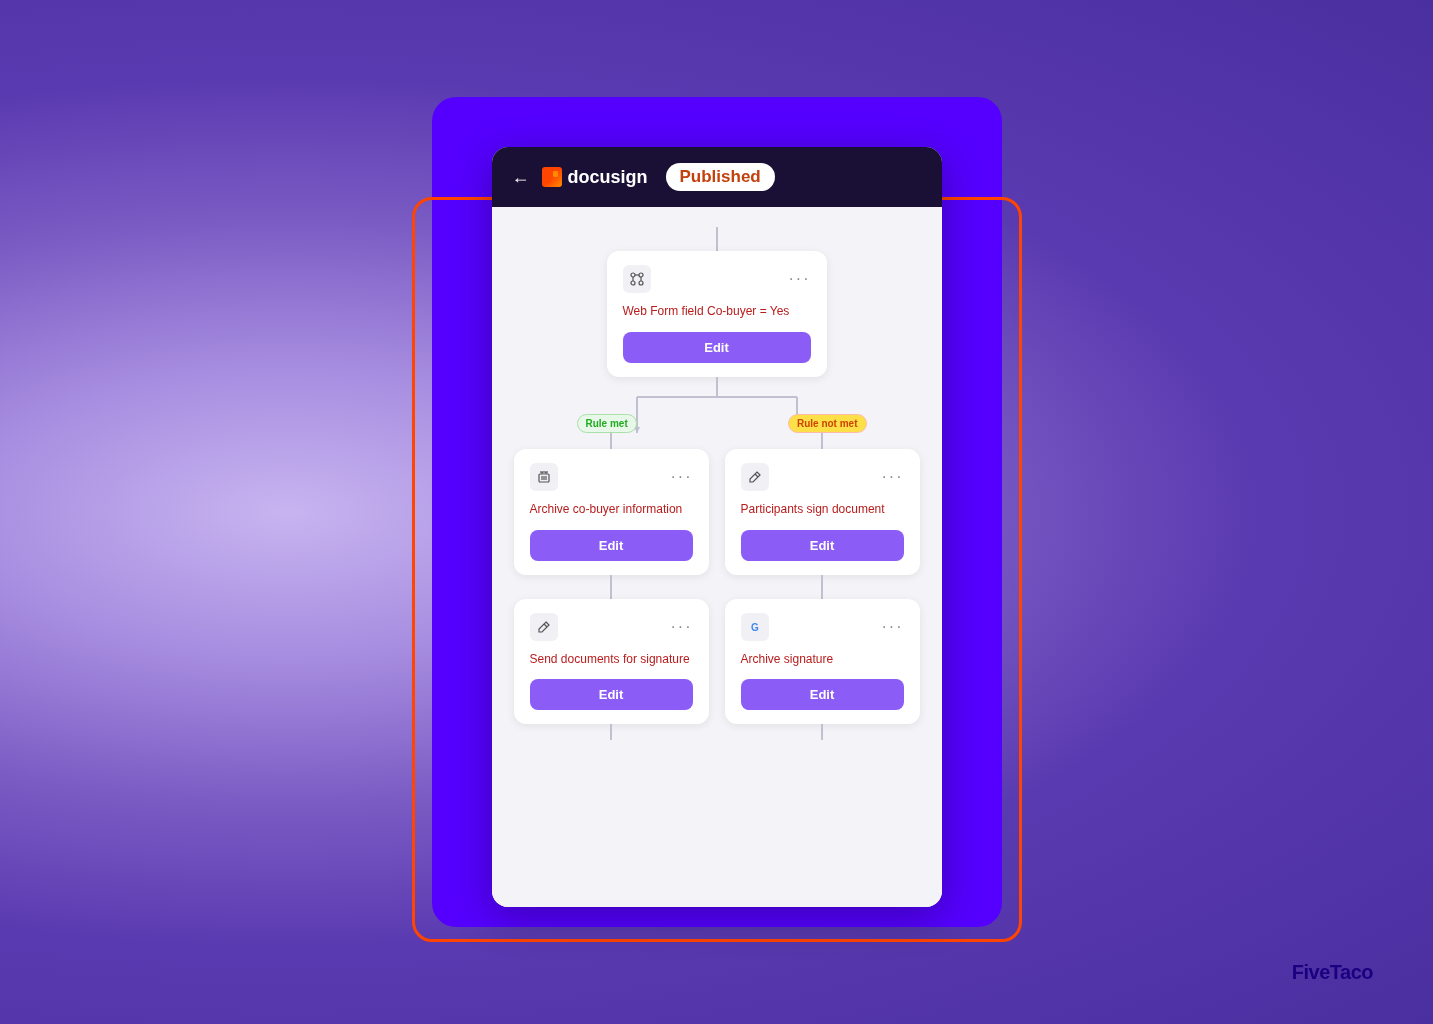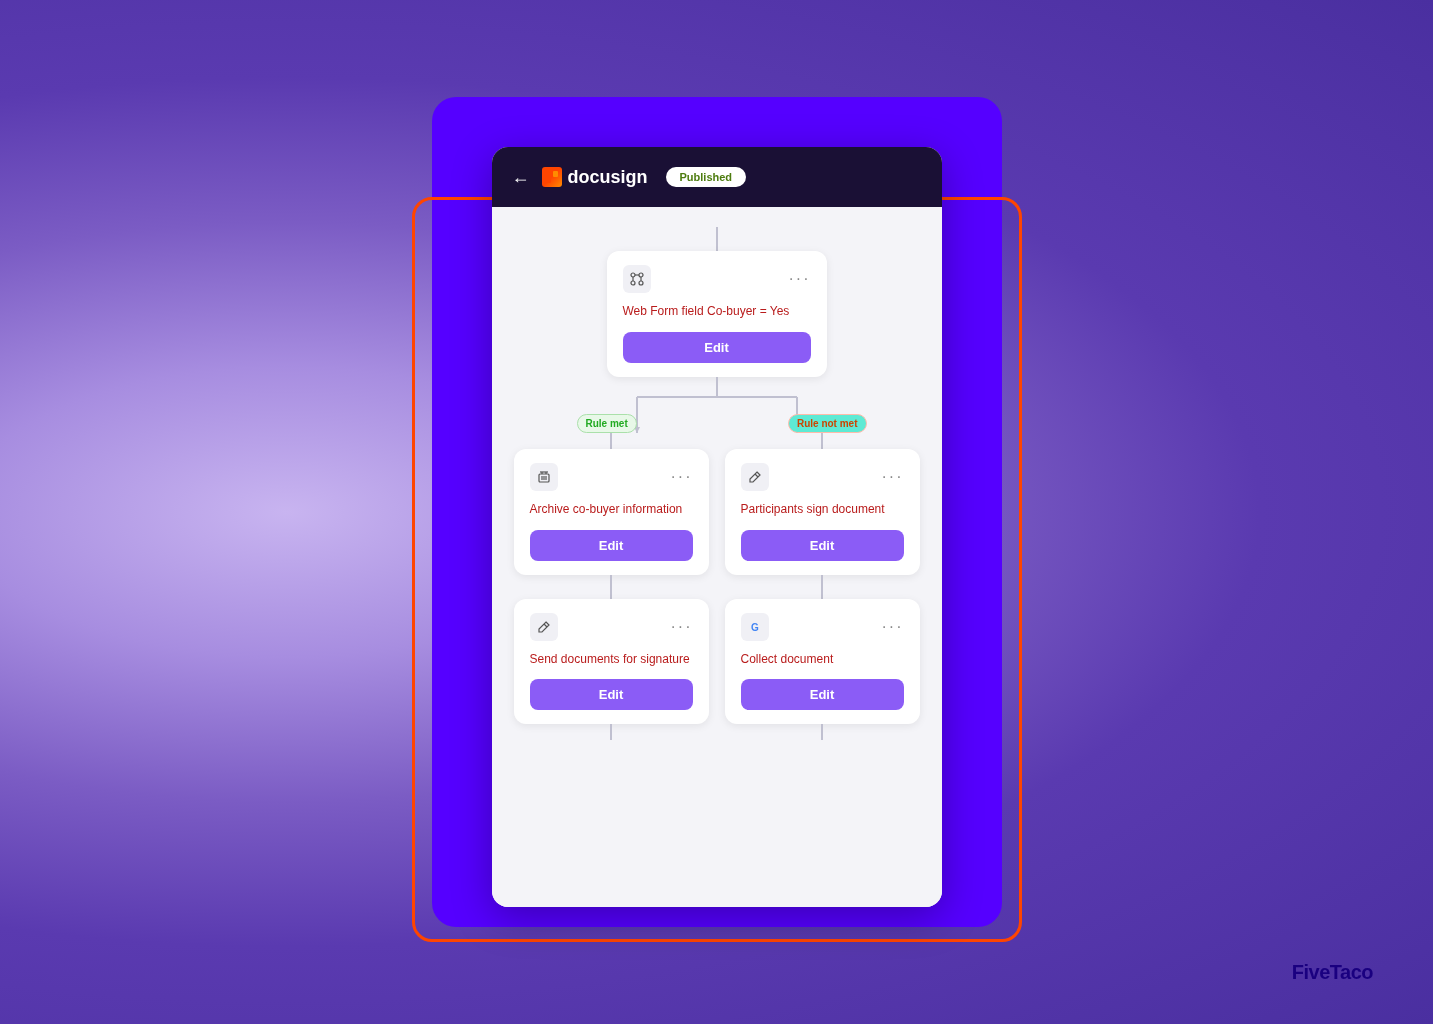--- a/index.html
+++ b/index.html
@@ -90,22 +90,22 @@
       border-radius: 3px;
       display: flex;
       align-items: center;
       justify-content: center;
       font-size: 10px;
       color: white;
       font-weight: 900;
     }
     .published-badge {
       background: white;
-      color: #4d7c0f;
-      font-size: 11px;
+      color: #c2410c;
+      font-size: 17px;
       font-weight: 600;
       padding: 4px 14px;
       border-radius: 20px;
       margin-left: 6px;
     }
     
     .canvas {
       padding: 20px;
       display: flex;
       flex-direction: column;
@@ -188,21 +188,21 @@
       border-radius: 10px;
       white-space: nowrap;
     }
     .rule-met {
       background: #e8f8e8;
       color: #22aa22;
       border: 1px solid #aae0aa;
       text-align: right;
     }
     .rule-not-met {
-      background: #5eead4;
+      background: #fde047;
       color: #cc4400;
       border: 1px solid #ffbbaa;
     }
     .action-card {
       background: white;
       border-radius: 12px;
       padding: 14px 16px 14px 16px;
       width: 195px;
       box-shadow: 0 2px 8px rgba(0,0,0,0.08);
     }
@@ -354,21 +354,21 @@
             <div class="card-header-row">
               <div class="card-icon">
 
                 <svg width="16" height="16" viewBox="0 0 16 16" fill="none">
                   <path d="M8 7h5c.06.33.1.67.1 1 0 2.76-1.85 4.72-4.6 4.72C5.85 12.72 3.5 10.38 3.5 8s2.35-4.72 5-4.72c1.27 0 2.33.47 3.16 1.23l-1.28 1.28C9.8 5.27 8.98 5 8 5 6.34 5 4.9 6.2 4.4 7.77" stroke="none"></path>
                   <text x="4" y="12" font-size="10" font-weight="900" fill="#4285F4">G</text>
                 </svg>
               </div>
               <span class="card-more">···</span>
             </div>
-            <div class="card-label">Collect document</div>
+            <div class="card-label">Archive signature</div>
             <button class="edit-btn">Edit</button>
           </div>
           <div class="connector-line-short"></div>
         </div>
       </div>
 
     </div>
   </div>
 </div>
 

